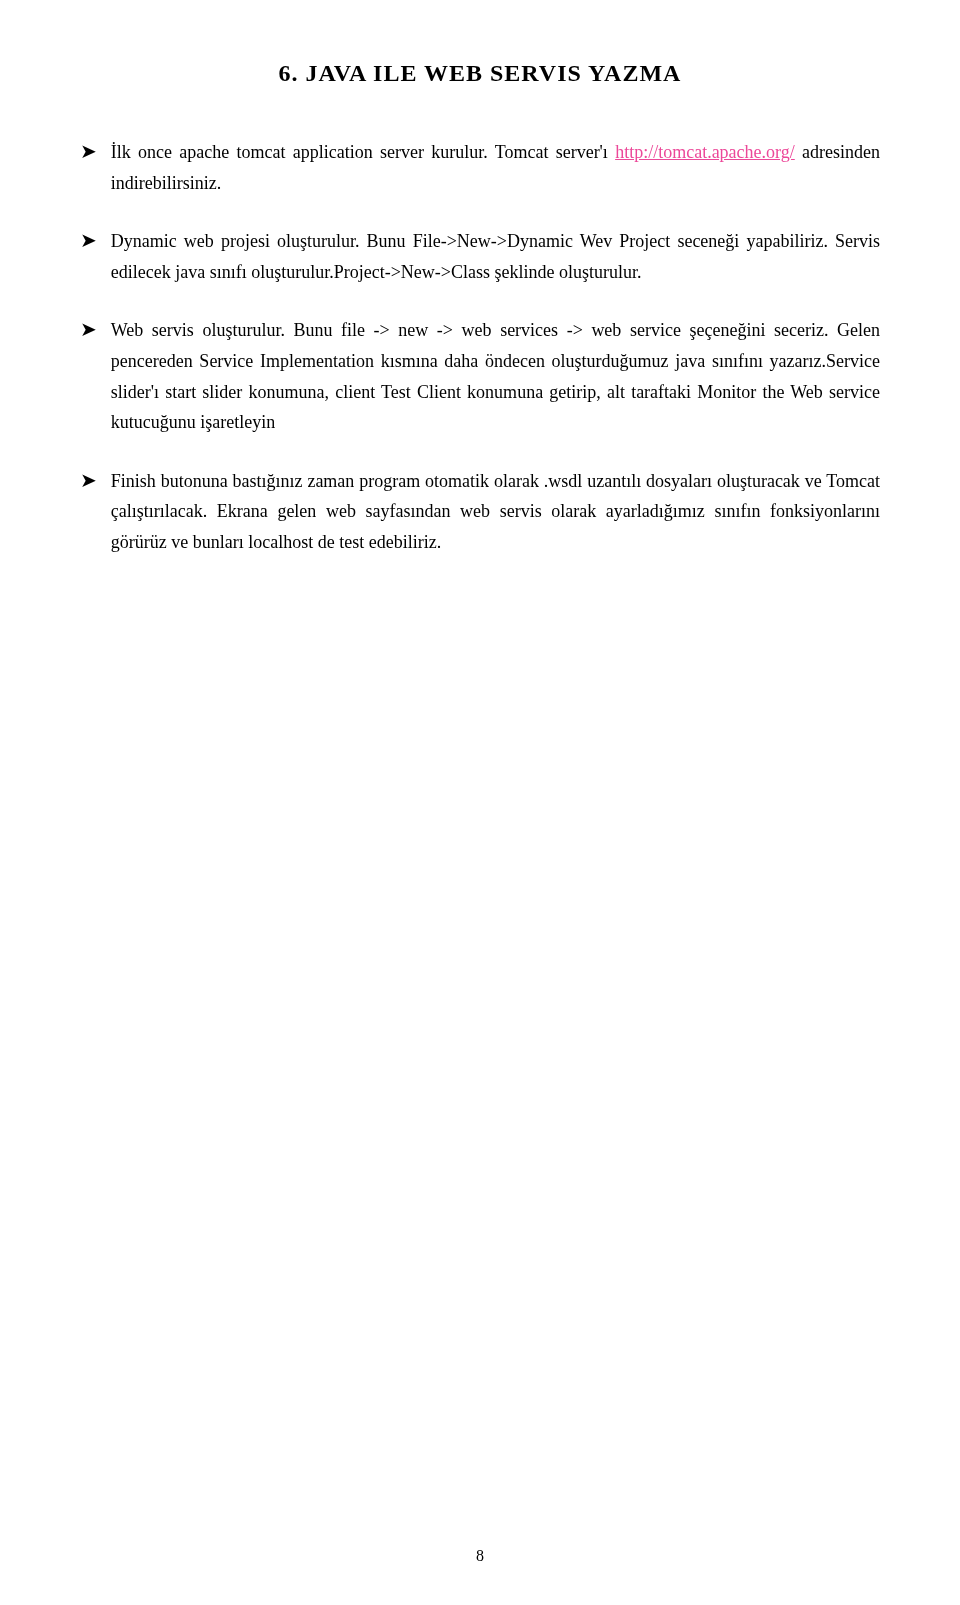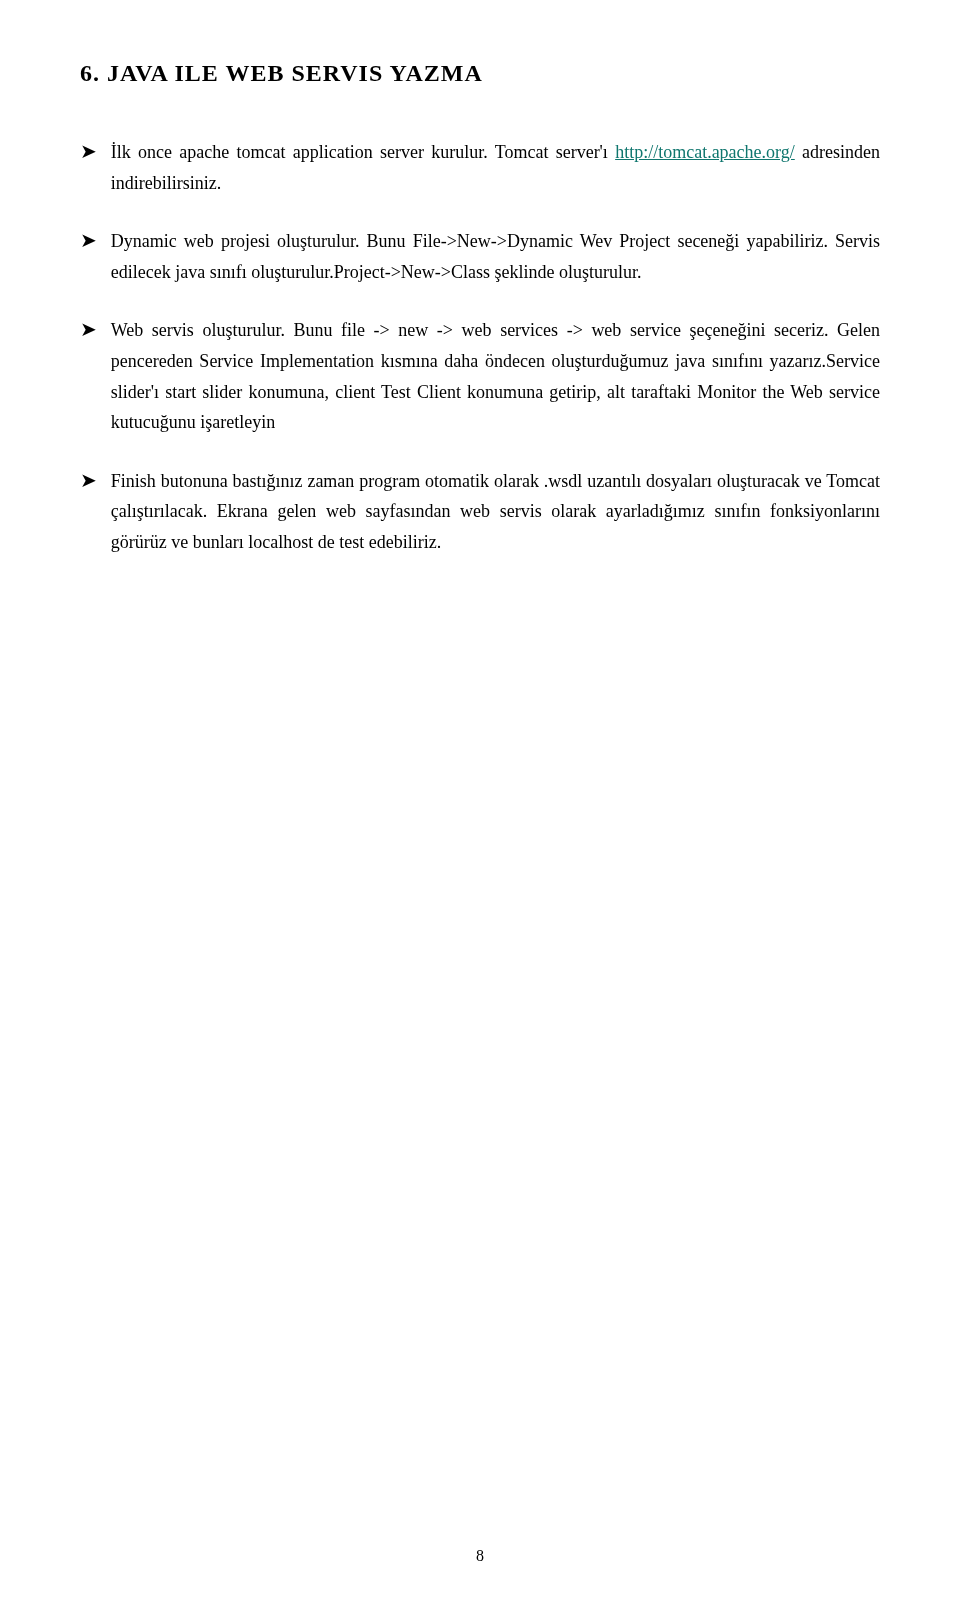--- a/index.html
+++ b/index.html
@@ -21,20 +21,21 @@
     .page-container {
       width: 960px;
       min-height: 1605px;
       padding: 60px 80px 80px 80px;
       position: relative;
     }
 
     .chapter-title {
       font-size: 24px;
       font-weight: bold;
+      text-align: center;
       margin-bottom: 50px;
       letter-spacing: 1px;
     }
 
     .bullet-section {
       margin-bottom: 28px;
       display: flex;
       align-items: flex-start;
       gap: 14px;
     }
@@ -46,21 +47,21 @@
       font-style: normal;
     }
 
     .bullet-text {
       flex: 1;
       line-height: 1.7;
       text-align: justify;
     }
 
     .link-text {
-      color: #0f766e;
+      color: #ec4899;
       text-decoration: underline;
     }
 
     .page-number {
       position: absolute;
       bottom: 40px;
       left: 50%;
       transform: translateX(-50%);
       font-size: 16px;
     }

